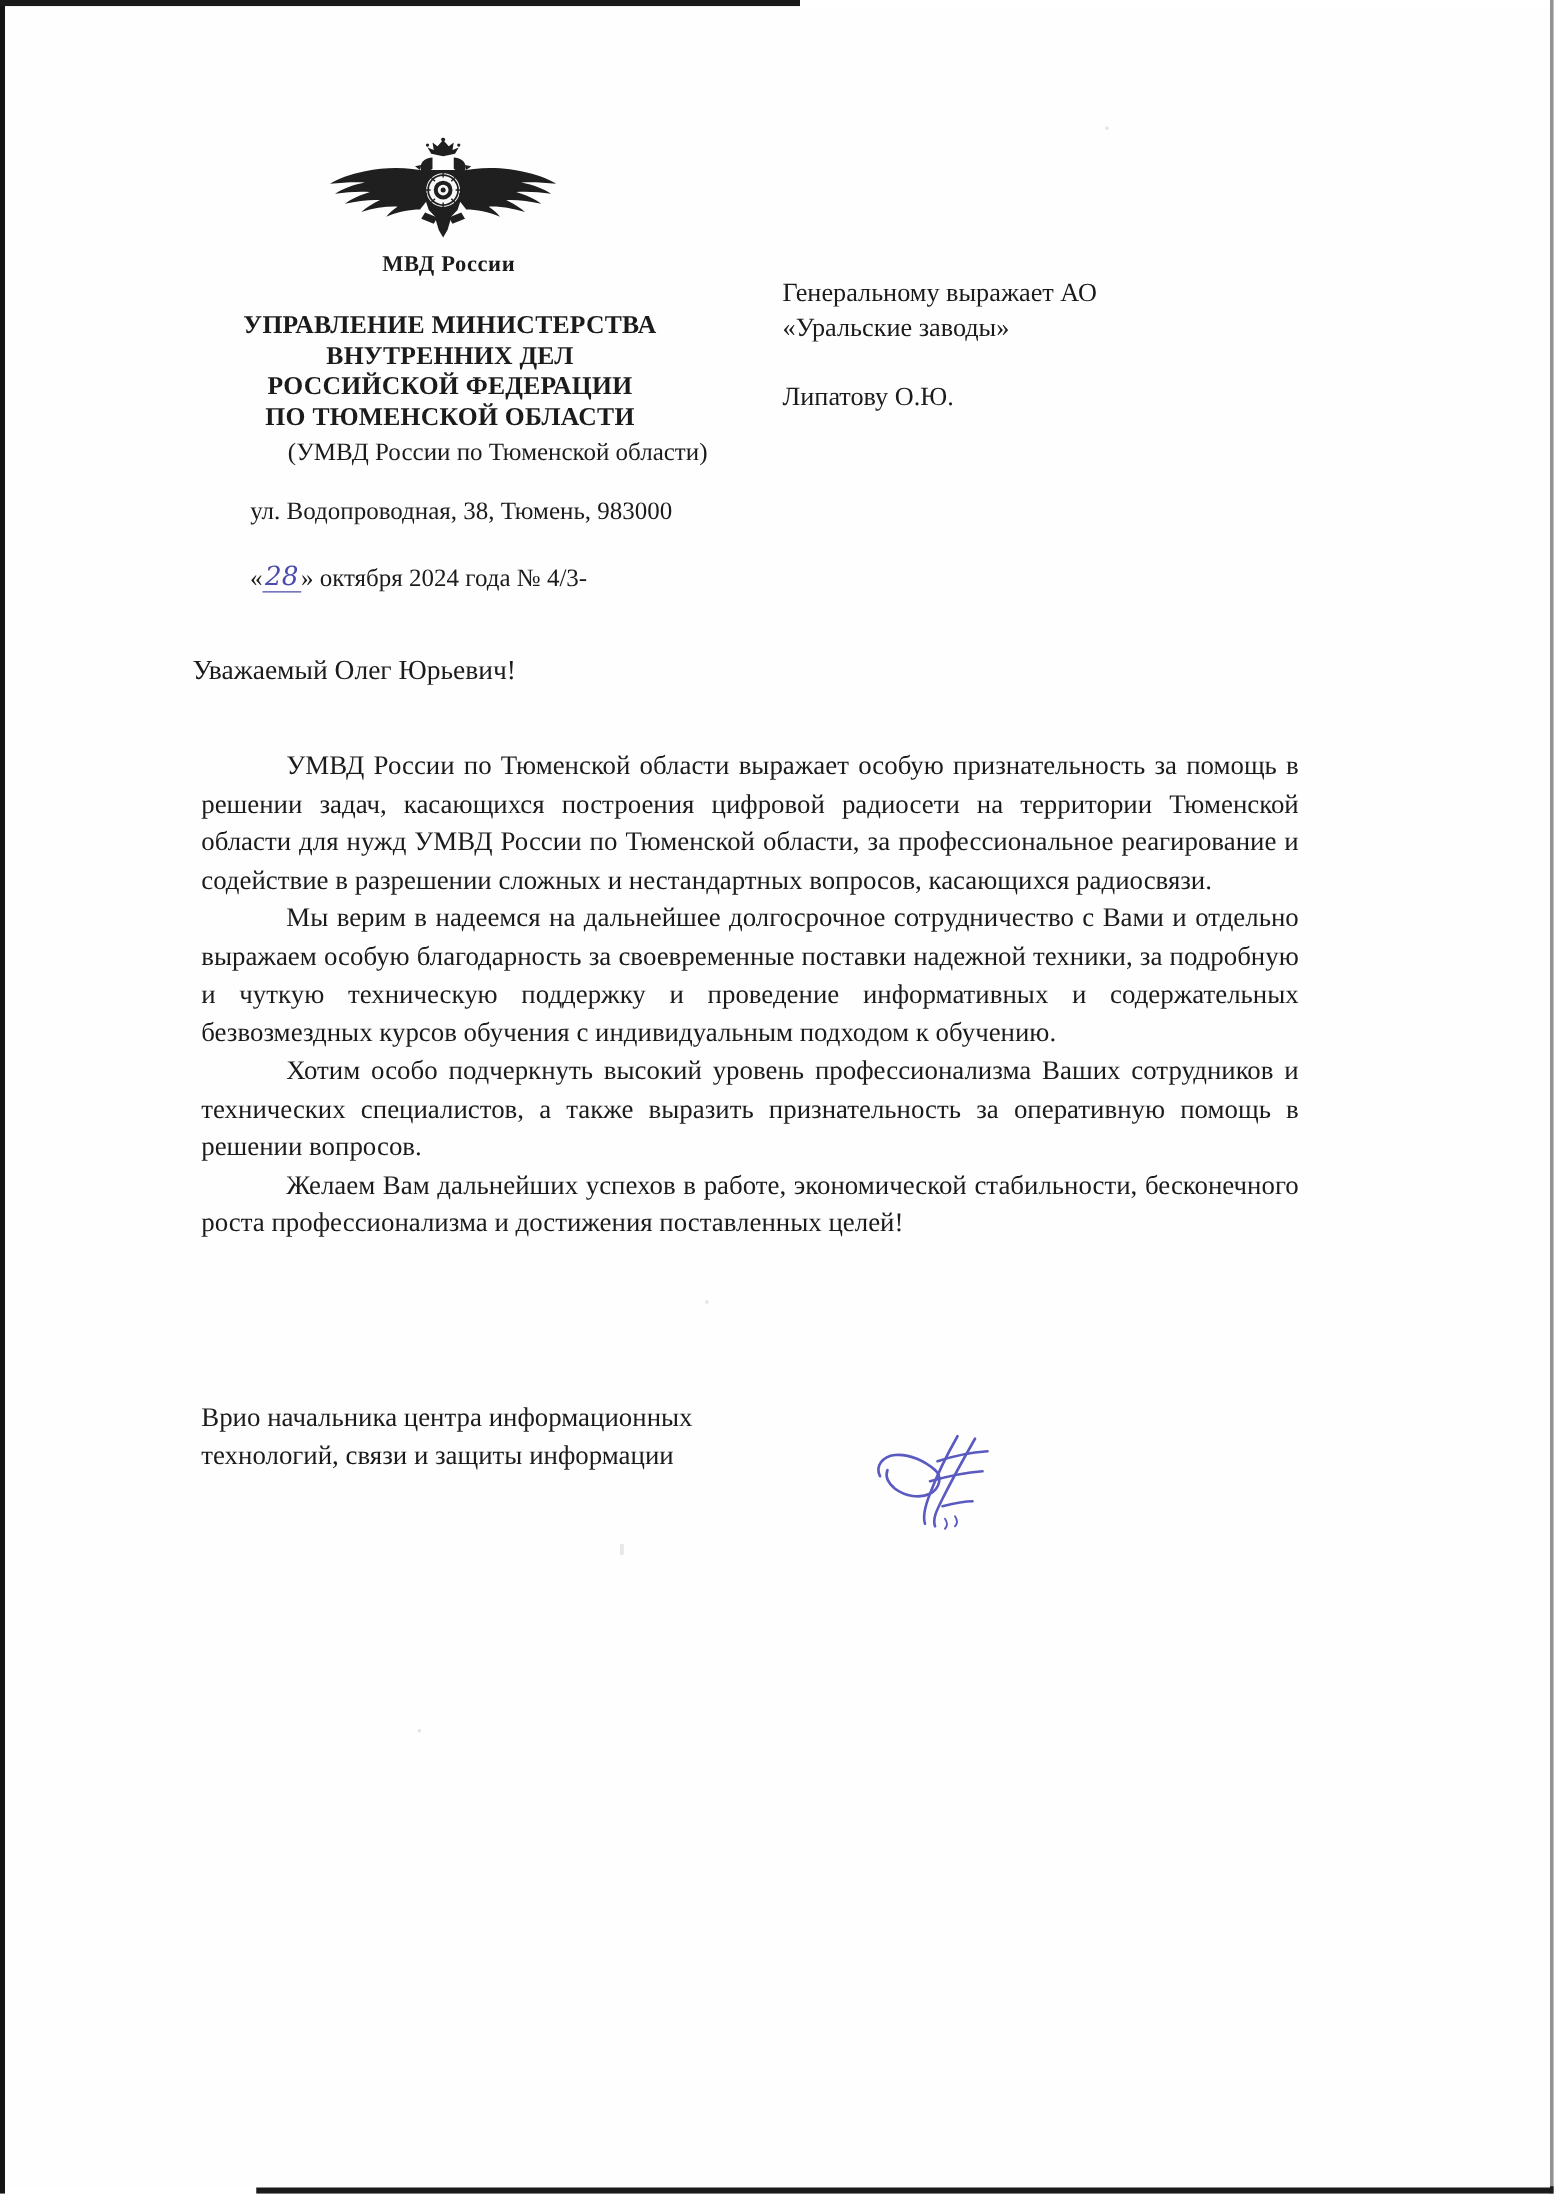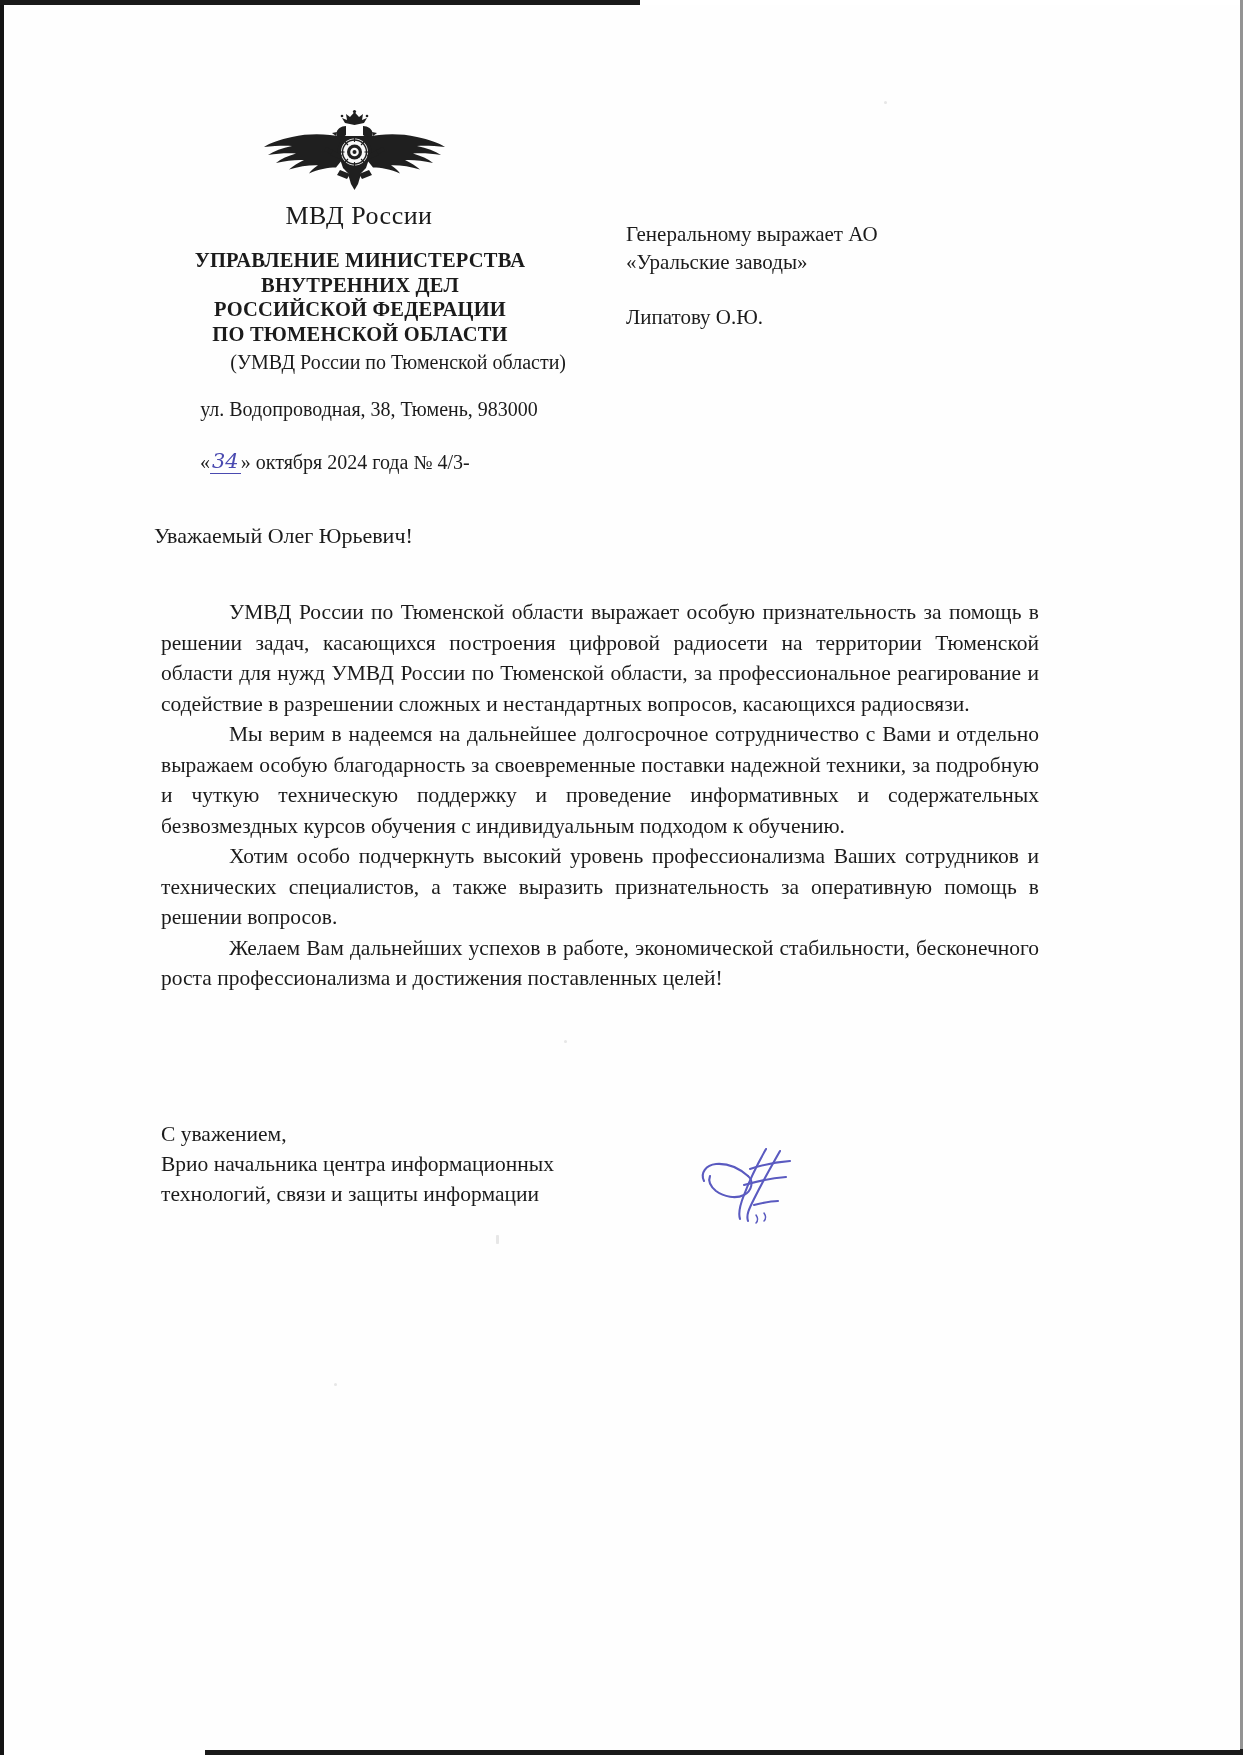--- a/index.html
+++ b/index.html
@@ -60,22 +60,22 @@
     height: 85px;
   }
   .emblem-wrap svg { display: block; }
 
   .org-mvd {
     position: absolute;
     left: 160px;
     top: 196px;
     width: 390px;
     text-align: center;
-    font-weight: normal;
-    font-size: 26px;
+    font-weight: bold;
+    font-size: 18px;
     letter-spacing: 0.5px;
   }
 
   .org-block {
     position: absolute;
     left: 150px;
     top: 243px;
     width: 412px;
     text-align: center;
     font-weight: bold;
@@ -248,40 +248,39 @@
     <div>ВНУТРЕННИХ ДЕЛ</div>
     <div>РОССИЙСКОЙ ФЕДЕРАЦИИ</div>
     <div>ПО ТЮМЕНСКОЙ ОБЛАСТИ</div>
   </div>
 
   <div class="org-sub">(УМВД России по Тюменской области)</div>
 
   <div class="org-address">ул. Водопроводная, 38, Тюмень, 983000</div>
 
   <div class="date-line">
-    <span>«</span><span class="date-hand">34</span><span>»</span><span> октября 2024 года  № 4/3-</span>
+    <span>«</span><span class="date-hand">28</span><span>»</span><span> октября 2024 года  № 4/3-</span>
   </div>
 
   <div class="addressee">
     <div>Генеральному выражает  АО</div>
     <div class="line2">«Уральские заводы»</div>
     <div class="person">Липатову О.Ю.</div>
   </div>
 
   <div class="salutation">Уважаемый Олег Юрьевич!</div>
 
   <div class="body-text">
     <p>УМВД России по Тюменской области выражает особую признательность за помощь в решении задач, касающихся построения цифровой радиосети на территории Тюменской области для нужд УМВД России по Тюменской области, за профессиональное реагирование и содействие в разрешении сложных и нестандартных вопросов, касающихся радиосвязи.</p>
     <p>Мы верим в надеемся на дальнейшее долгосрочное сотрудничество с Вами и отдельно выражаем особую благодарность за своевременные поставки надежной техники, за подробную и чуткую техническую поддержку и проведение информативных и содержательных безвозмездных курсов обучения с индивидуальным подходом к обучению.</p>
     <p>Хотим особо подчеркнуть высокий уровень профессионализма Ваших сотрудников и технических специалистов, а также выразить признательность за оперативную помощь в решении вопросов.</p>
     <p>Желаем Вам дальнейших успехов в работе, экономической стабильности, бесконечного роста профессионализма и достижения поставленных целей!</p>
   </div>
 
   <div class="sign-block">
-    <div>С уважением,</div>
     <div>Врио начальника центра информационных</div>
     <div>технологий, связи и защиты информации</div>
   </div>
 
   <div class="signature-mark">
     <svg width="110" height="85" viewBox="0 0 110 85" xmlns="http://www.w3.org/2000/svg">
       <g fill="none" stroke="#5a5ac0" stroke-width="2.1" stroke-linecap="round" stroke-linejoin="round">
         <path d="M10 38 C6 30 12 22 22 21 C34 20 46 26 54 33"></path>
         <path d="M54 33 C60 38 58 48 50 52 C42 56 30 54 22 48 C16 43 14 38 16 33"></path>
         <path d="M72 6 C64 20 56 36 50 52 C46 62 44 70 46 76"></path>

